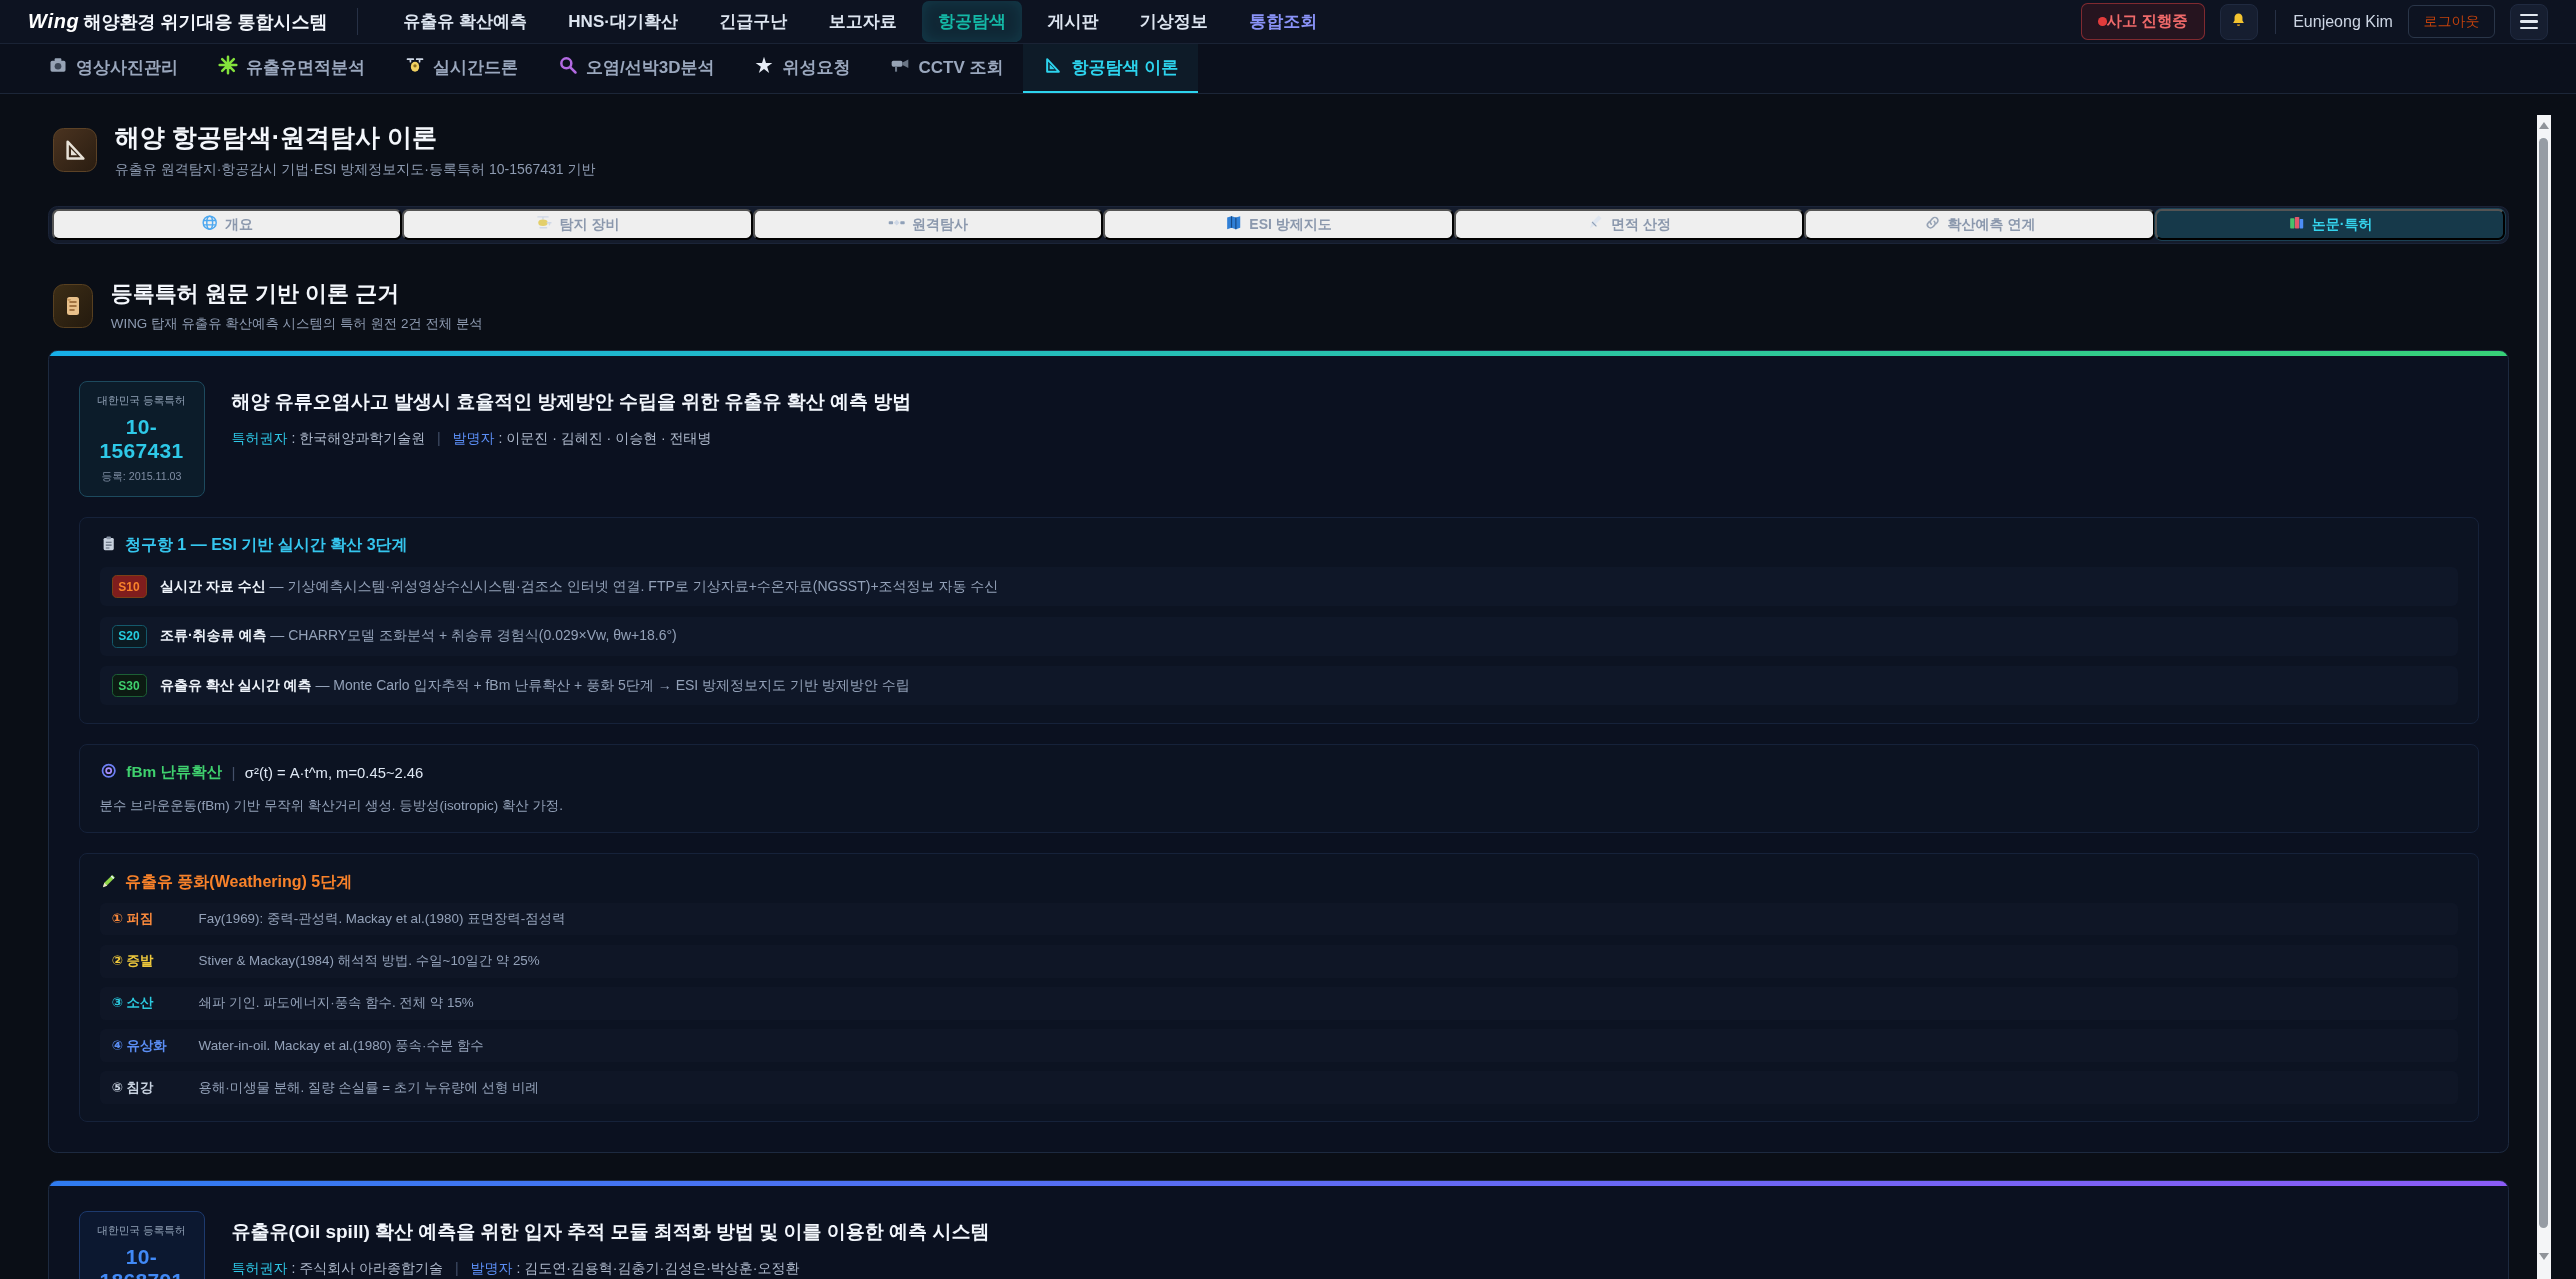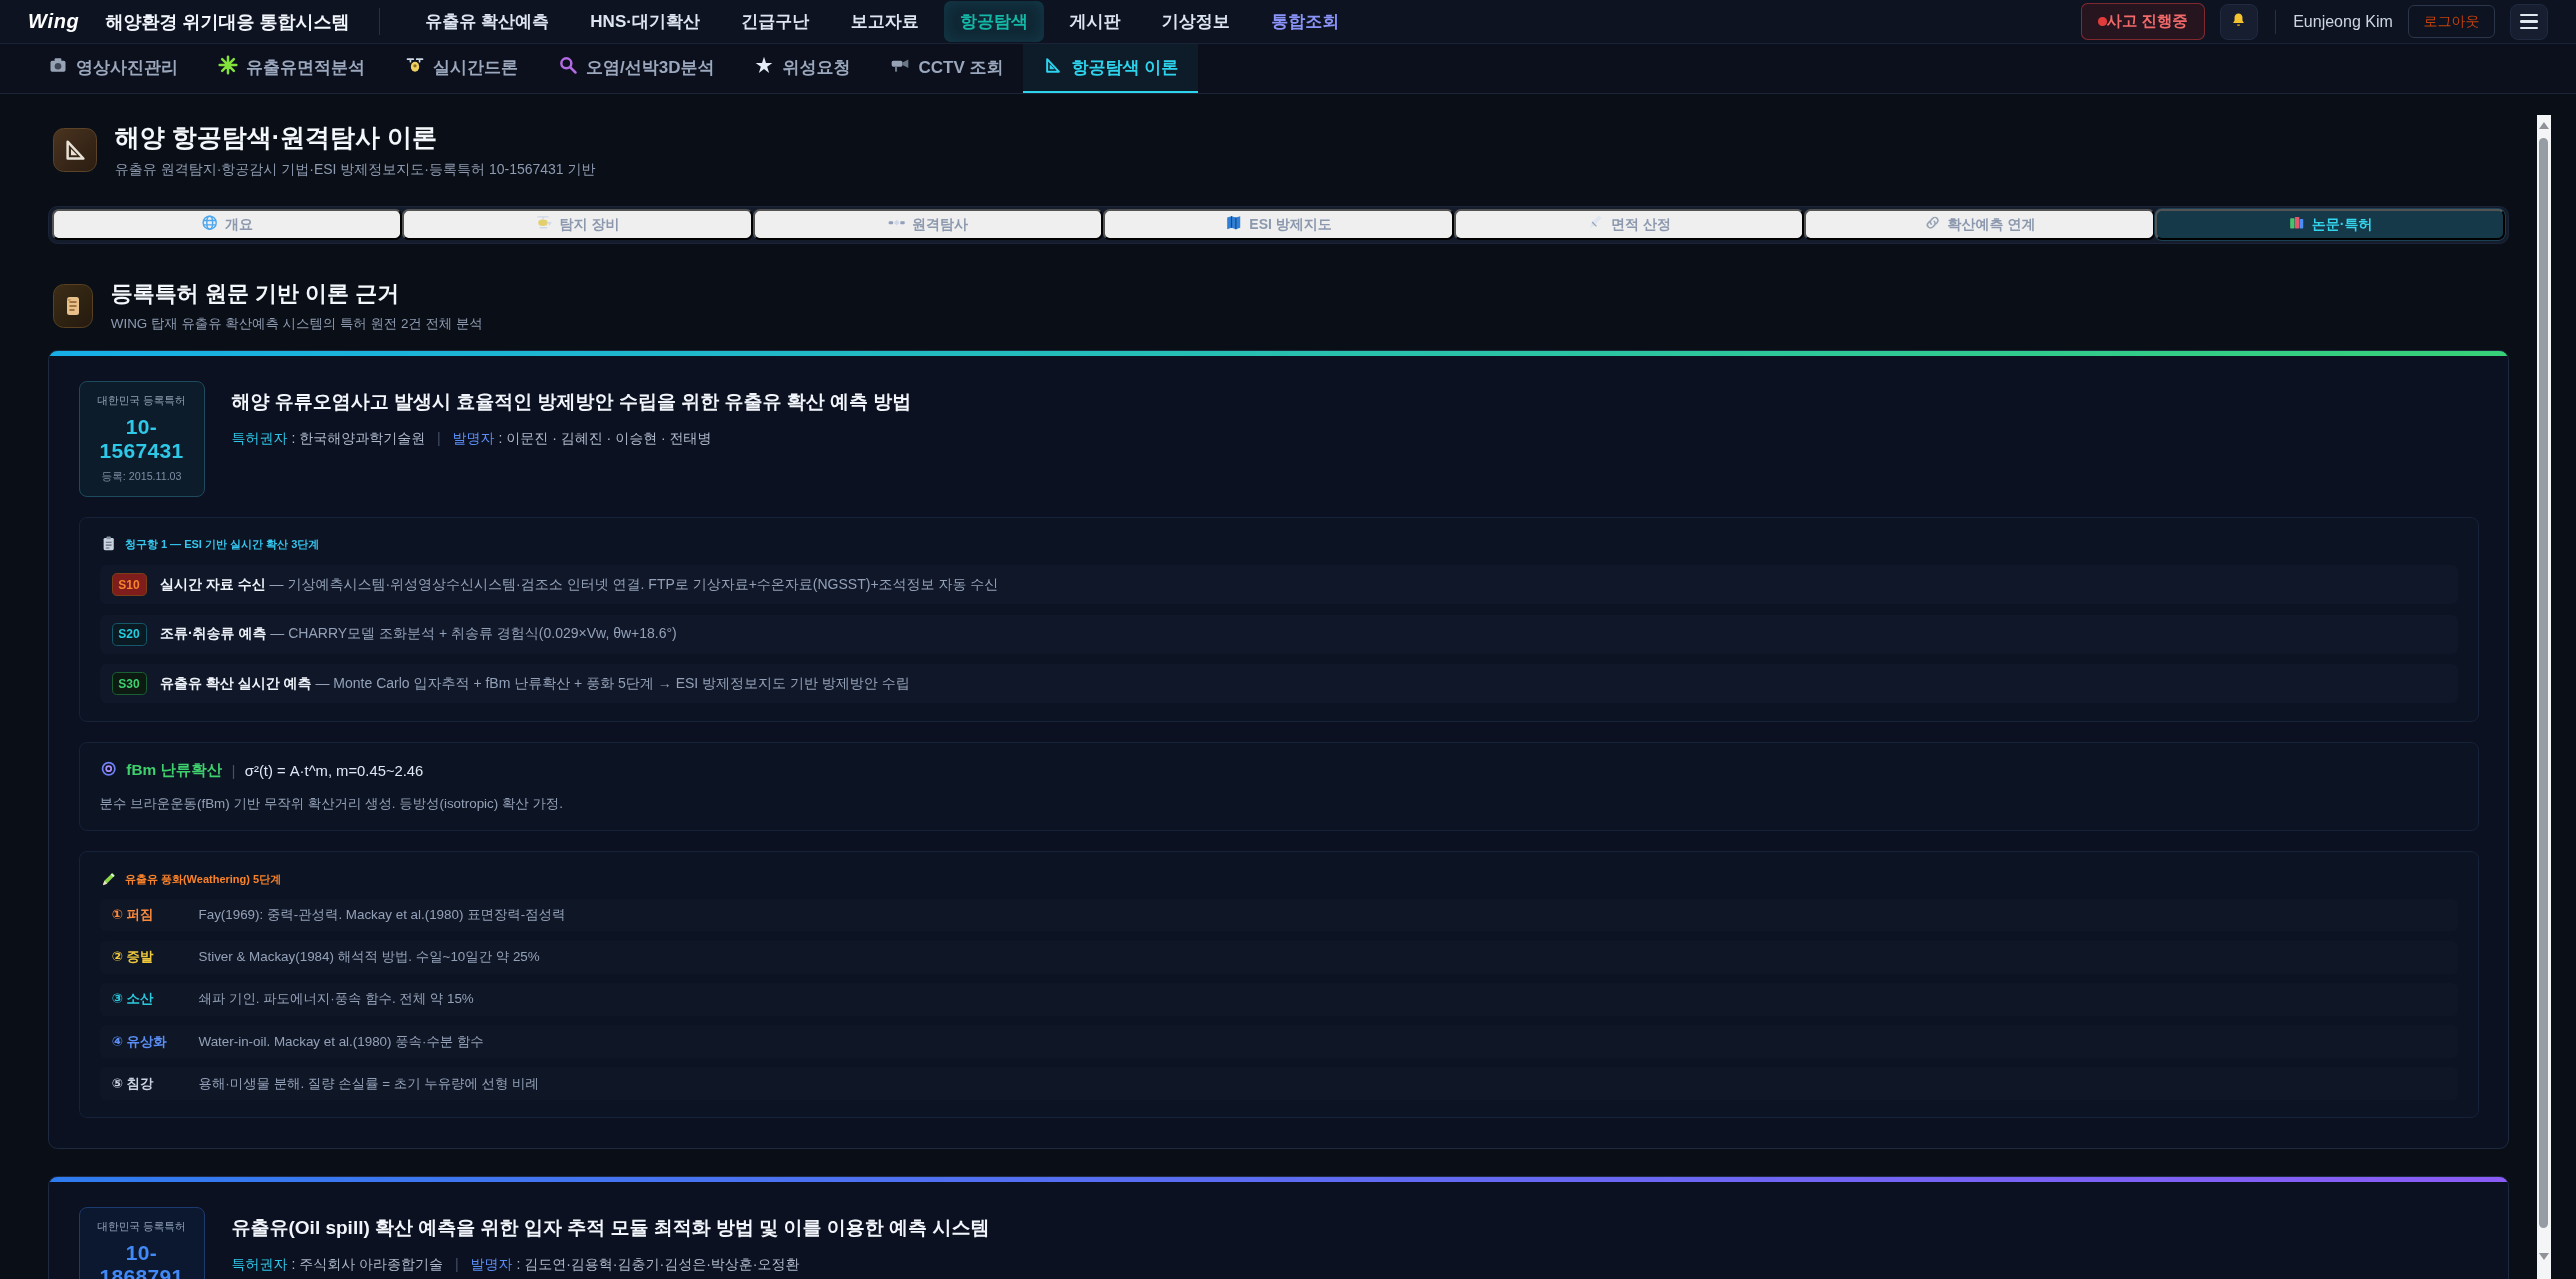--- a/index.html
+++ b/index.html
@@ -3,21 +3,21 @@
 <meta charset="utf-8">
 <style>
   * { margin:0; padding:0; box-sizing:border-box; }
   html,body { background:#070b12; }
   body { font-family:"Liberation Sans","DejaVu Sans",sans-serif; color:#e8eef7; }
   .screen { position:relative; width:2576px; height:1279px; overflow:hidden; background:#0a0e16; }
 
   
   .topnav { height:44px; background:#0d1321; border-bottom:0.7px solid #1a2335;
             display:flex; align-items:center; padding:0 28px; }
-  .brand { display:flex; align-items:center; gap:26px; }
+  .brand { display:flex; align-items:center; gap:4px; }
   .logo-wing { font-style:italic; font-weight:700; font-size:20px; color:#ffffff; letter-spacing:0.7px; }
   .logo-title { font-weight:700; font-size:18px; color:#f2f6fc; }
   .v-divider { width:0.7px; height:27px; background:#273146; margin:0 29.5px; }
   .mainmenu { display:flex; align-items:center; gap:9.4px; flex:1; }
   .menu-item { font-size:17px; font-weight:700; color:#dde5f0; padding:9.4px 16px; border-radius:6.7px; cursor:pointer; white-space:nowrap; }
   .menu-item.active { color:#14b8a6; background:rgba(45,212,238,0.10); box-shadow:0 0 14.8px rgba(45,212,238,0.12) inset;text-align:right; }
   .menu-item.accent { color:#8a93f8; }
   .topnav-right { display:flex; align-items:center; gap:14.8px; }
   .incident-badge { display:flex; align-items:center; font-size:15.4px; font-weight:700; color:#f06a6a;
                     border:0.7px solid rgba(239,68,68,0.45); background:rgba(127,29,29,0.22);
@@ -74,21 +74,21 @@
   .patent-badge .b2 { font-size:21px; font-weight:700; margin:6.7px 0; letter-spacing:0.3px; }
   .patent-badge.cyan .b2 { color:#2ec9e8; }
   .patent-badge.blue .b2 { color:#4189f6; }
   .patent-badge .b3 { font-size:10.7px; color:#7f8da3; }
   .patent-info h3 { font-size:19px; font-weight:700; color:#f2f6fc; margin-top:8px; }
   .patent-info .meta { font-size:14px; color:#aeb9cb; margin-top:14.8px; }
   .m-cyan { color:#2ec9e8; } .m-blue { color:#5b8ef5; }
   .m-sep { color:#44506a; margin:0 8px; }
 
   .panel { border:0.7px solid #16223a; border-radius:8px; padding:17.4px 20px; margin-top:20px; background:#0c1322; }
-  .panel-head { display:flex; align-items:center; gap:8px; font-size:11px; font-weight:700; }
+  .panel-head { display:flex; align-items:center; gap:8px; font-size:16px; font-weight:700; }
   .panel-head.cyan { color:#35c6ee; } .panel-head.orange { color:#f9822a; }
   .panel-head svg { width:17.4px; height:17.4px; }
 
   .claim-row { display:flex; align-items:center; gap:13.4px; background:#0f1728; border-radius:6px;
                padding:8px 12px; margin-top:10.7px; }
   .sbadge { width:35px; height:23px; border-radius:4.7px; display:flex; align-items:center; justify-content:center;
             font-size:12px; font-weight:700; flex:none; }
   .sbadge.orange { color:#f9832b; border:0.7px solid #7c3f16; background:#7f1d1d; }
   .sbadge.scyan  { color:#25ccdf; border:0.7px solid #14596b; background:#0b1a22; }
   .sbadge.sgreen { color:#3fd06e; border:0.7px solid #1c5f35; background:#0c1a12; }

